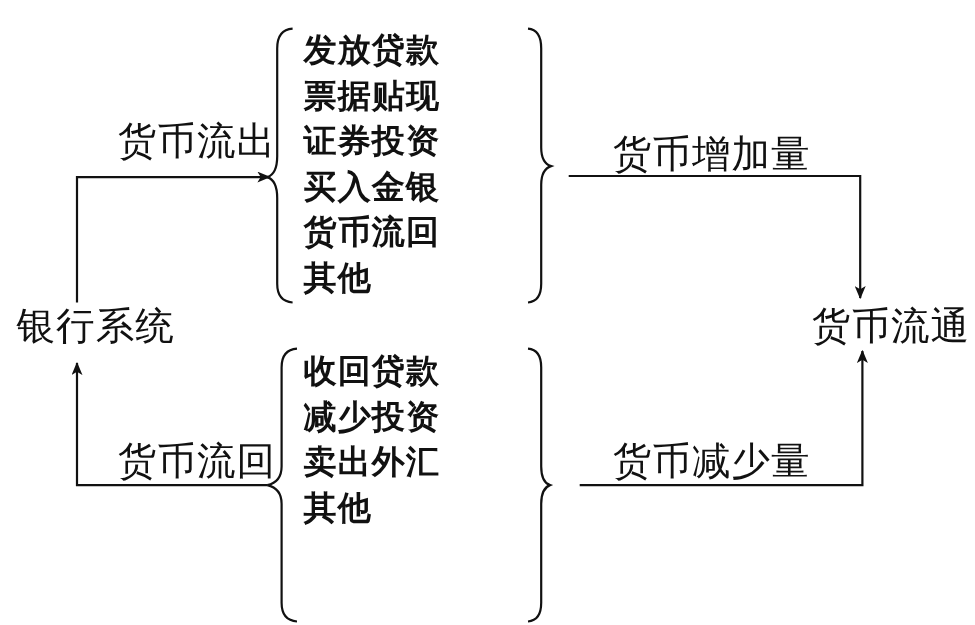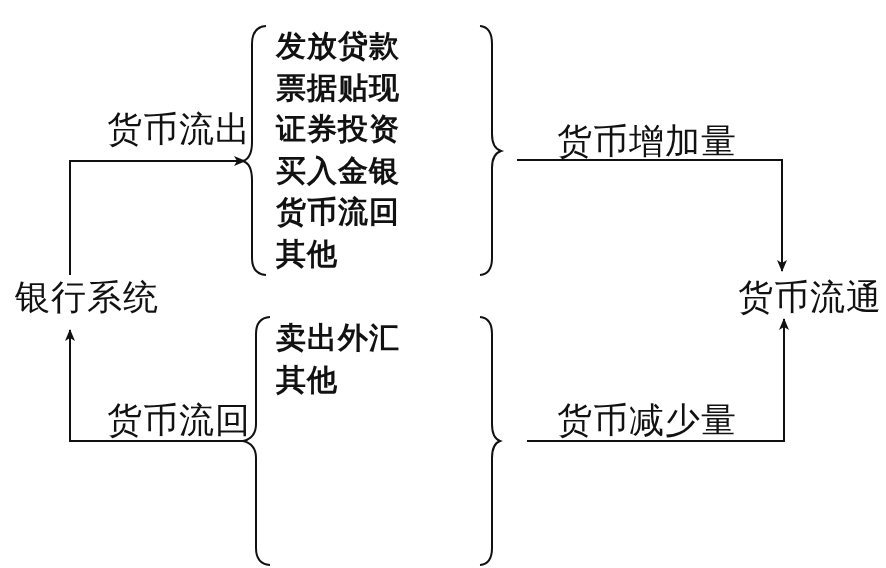--- a/index.html
+++ b/index.html
@@ -48,15 +48,17 @@
 <div class="list" style="left:276px; top:25px;">
   <div>发放贷款</div>
   <div>票据贴现</div>
   <div>证券投资</div>
   <div>买入金银</div>
   <div>货币流回</div>
   <div>其他</div>
 </div>
 
 <div class="list" style="left:276px; top:317px;">
+  <div>收回贷款</div>
+  <div>减少投资</div>
   <div>卖出外汇</div>
   <div>其他</div>
 </div>
 
 </body></html>

